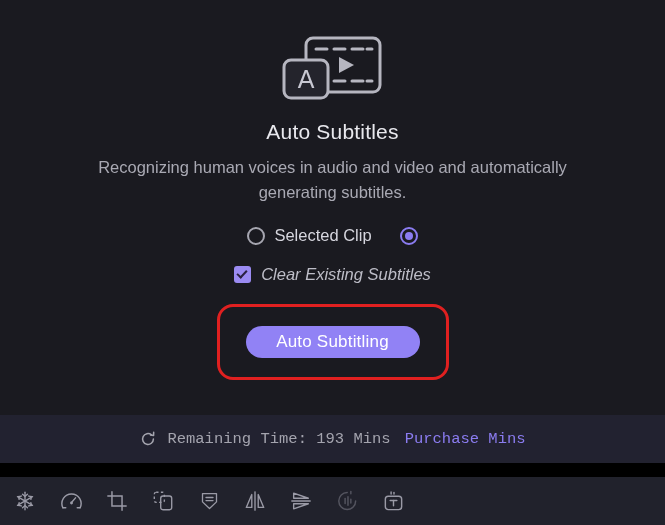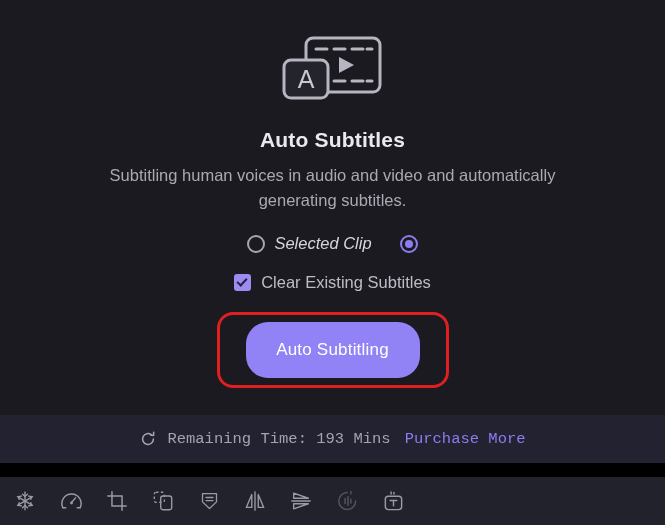--- a/index.html
+++ b/index.html
@@ -36,44 +36,43 @@
   }
 
   .icon-wrap {
     margin-top: 32px;
     width: 110px;
     height: 72px;
     position: relative;
   }
 
   .title {
-    margin-top: 24px;
+    margin-top: 16px;
     font-size: 21px;
     color: #e9e9ee;
     letter-spacing: .2px;
-    font-weight: 700;
+    font-weight: 400;
   }
 
   .desc {
     margin-top: 11px;
     width: 470px;
     text-align: center;
     font-size: 16.5px;
     line-height: 25px;
     color: #a9a9b3;
     font-weight: 400;
   }
 
   
   .radio-row {
     margin-top: 21px;
     display: flex;
     align-items: flex-end;
     gap: 28px;
-    font-style: italic;
   }
   .radio-opt {
     display: flex;
     align-items: center;
     gap: 9px;
     cursor: pointer;
   }
   .radio-box {
     width: 18px;
     height: 18px;
@@ -100,20 +99,21 @@
     color: #d6d6de;
   }
 
   
   .check-row {
     margin-top: 20px;
     display: flex;
     align-items: center;
     gap: 10px;
     cursor: pointer;
+    font-style: italic;
   }
   .check-box {
     width: 17px;
     height: 17px;
     border-radius: 3px;
     background: #9b8bf2;
     flex: none;
     position: relative;
   }
   .check-box::after {
@@ -148,21 +148,21 @@
     width: 232px;
     height: 76px;
     box-sizing: border-box;
     border: 3px solid #e02020;
     border-radius: 16px;
     pointer-events: none;
   }
   .cta {
     position: relative;
     width: 174px;
-    height: 56px;
+    height: 32px;
     border: none;
     border-radius: 22px;
     background: #9182f5;
     color: #ffffff;
     font-size: 17px;
     font-family: "Liberation Sans", sans-serif;
     cursor: pointer;
     letter-spacing: .2px;
   }
 
@@ -244,21 +244,21 @@
 
         <path d="M61 25 L76 33 L61 41 Z" fill="#b6b6c0"></path>
 
         <rect x="6" y="28" width="44" height="38" rx="7" fill="#24242c" stroke="#b6b6c0" stroke-width="3"></rect>
         <text x="28" y="56" font-family="Liberation Sans, sans-serif" font-size="25" fill="#c8c8d2" text-anchor="middle">A</text>
       </svg>
     </div>
 
     <div class="title">Auto Subtitles</div>
 
-    <div class="desc">Subtitling human voices in audio and video and automatically generating subtitles.</div>
+    <div class="desc">Recognizing human voices in audio and video and automatically generating subtitles.</div>
 
     <div class="radio-row">
 
       <div class="radio-opt">
         <span class="radio-box"></span>
         <span class="radio-label">Selected Clip</span>
       </div>
 
       <div class="radio-opt">
         <span class="radio-box on"></span>
@@ -279,21 +279,21 @@
   </div>
 
   <div class="footer">
     <span>
       <svg class="refresh-icon" viewBox="0 0 20 20" fill="none">
         <path d="M16 10a6 6 0 1 1-2.2-4.65" stroke="#a4a4ae" stroke-width="1.7" stroke-linecap="round"></path>
         <path d="M16.3 2.6 L16.2 6.1 L12.8 5.6" stroke="#a4a4ae" stroke-width="1.7" stroke-linecap="round" stroke-linejoin="round"></path>
       </svg>
     </span>
     <span class="foot-text">Remaining Time: 193 Mins</span>
-    <a class="foot-link" href="#">Purchase More</a>
+    <a class="foot-link" href="#">Purchase Mins</a>
   </div>
 
   <div class="sep"></div>
 
   <div class="toolbar">
 
     <div class="tb-item clipped">
       <svg width="16" height="22" viewBox="0 0 16 22" fill="none">
         <path d="M-6 3 A8 8 0 0 0 -6 19" stroke="#9a9aa6" stroke-width="1.6"></path>
         <circle cx="1" cy="11" r="1.6" fill="#9a9aa6"></circle>

